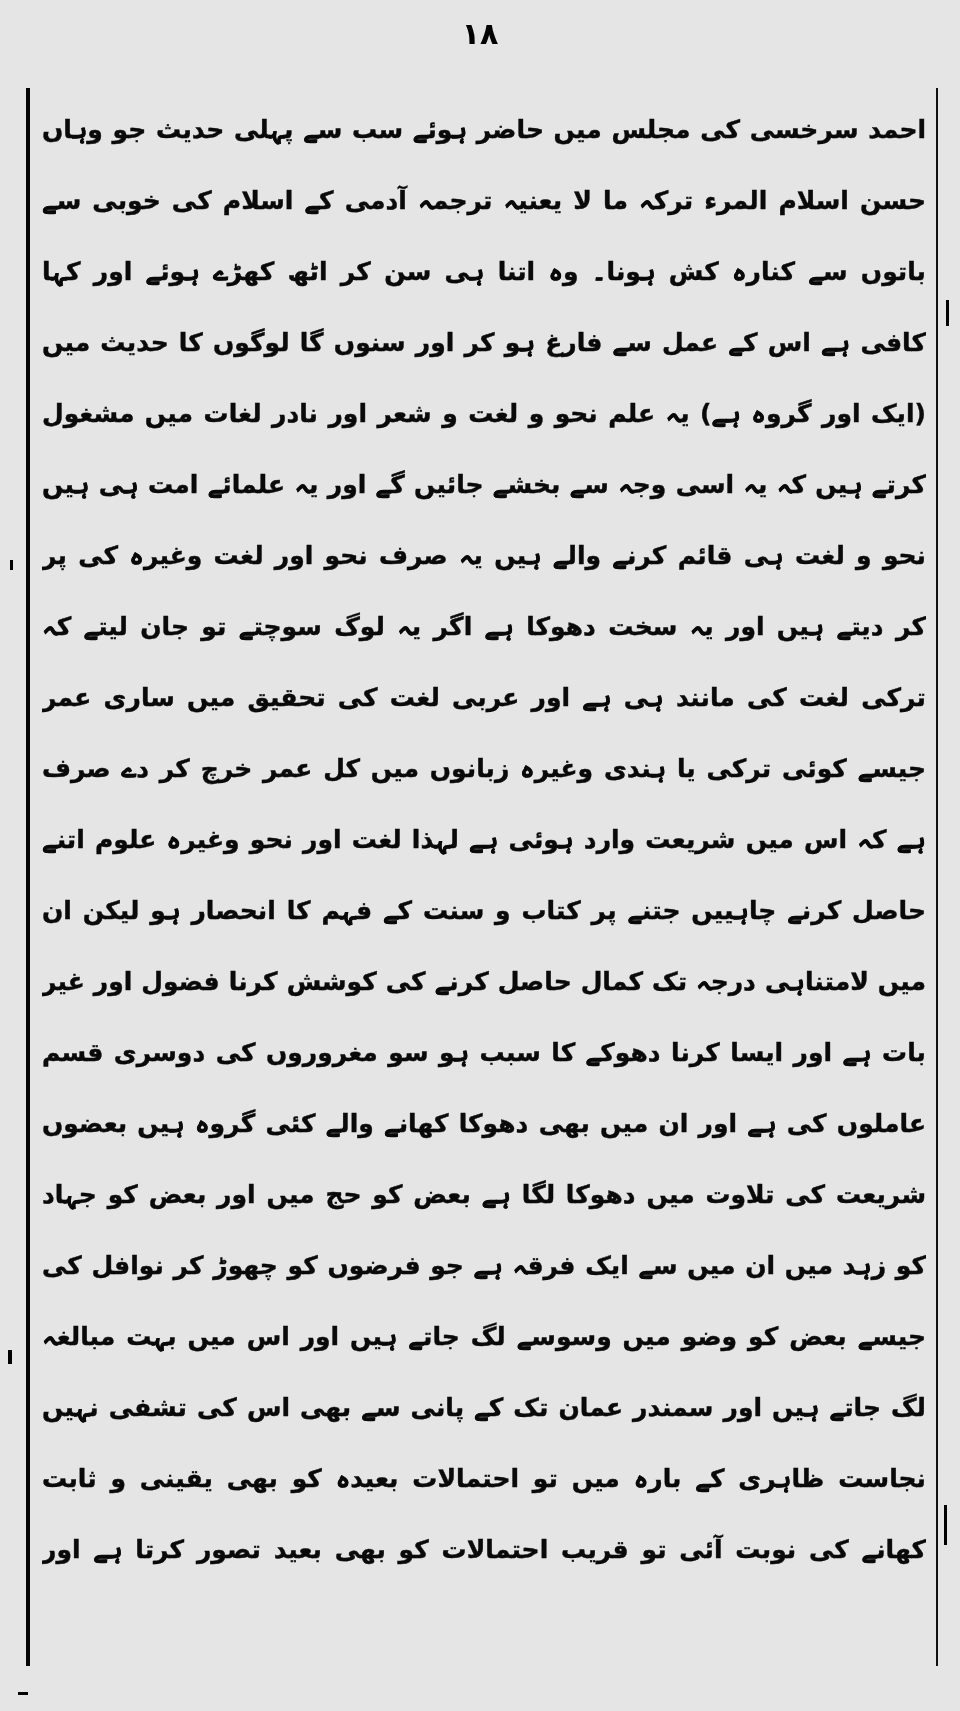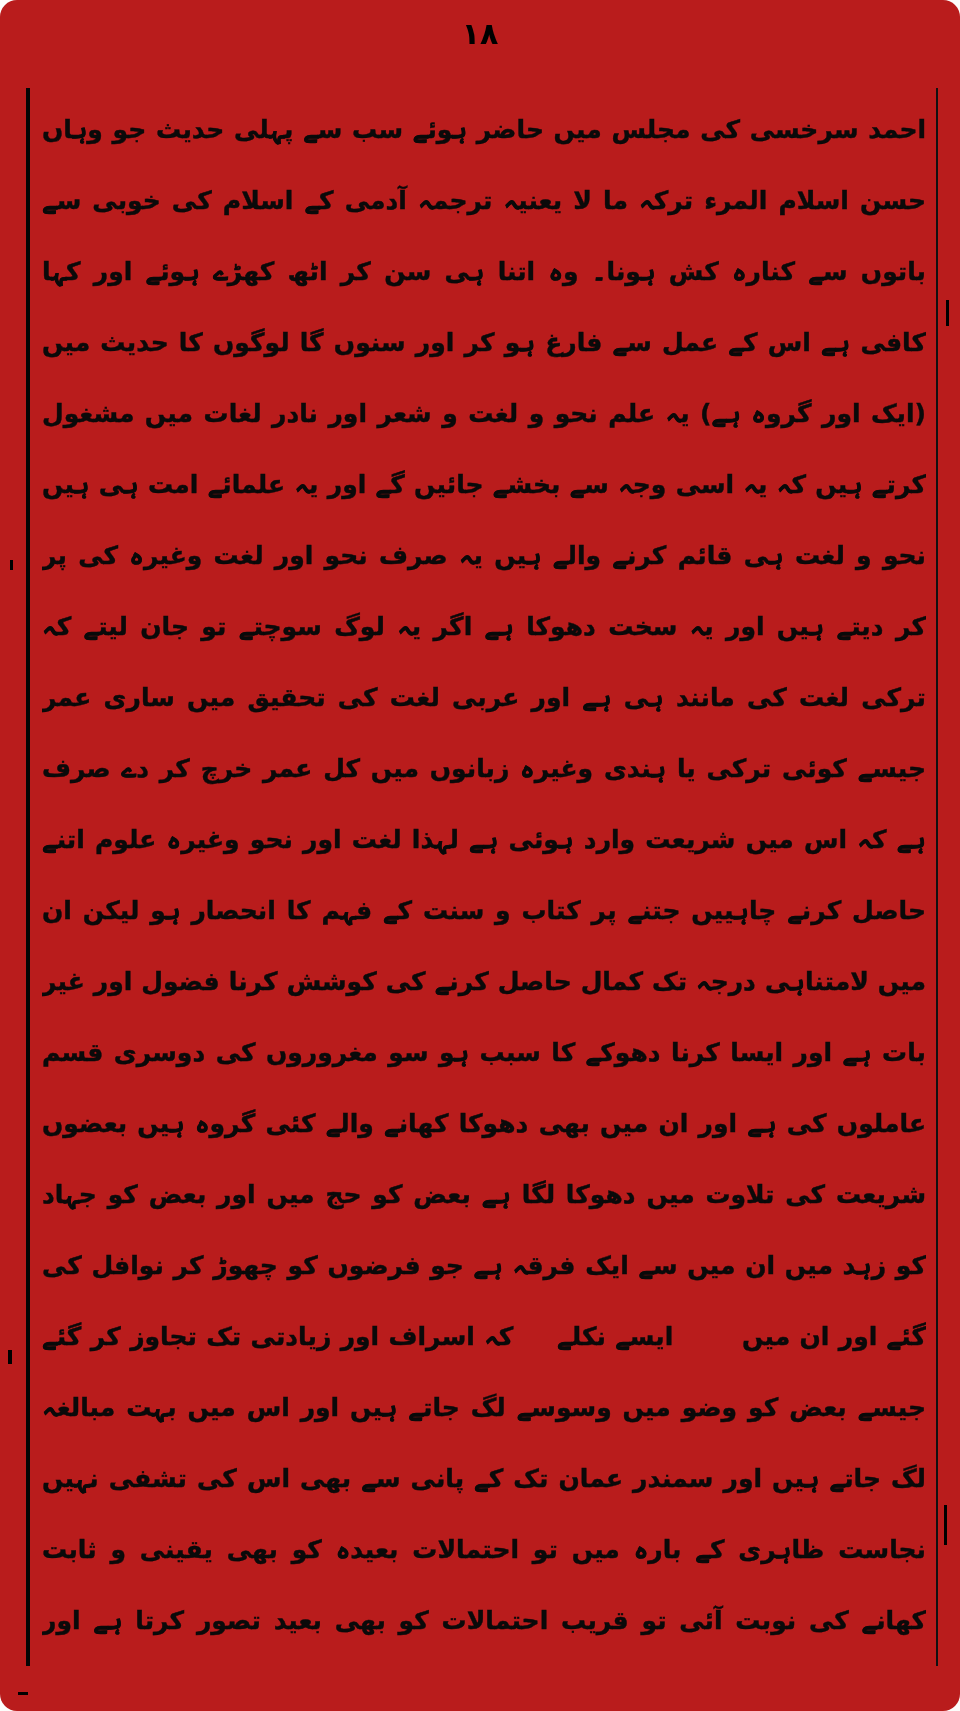--- a/index.html
+++ b/index.html
@@ -5,23 +5,22 @@
   * { margin: 0; padding: 0; box-sizing: border-box; }
   html, body {
     width: 960px; height: 1711px;
     background: #fdfdfb;
     font-family: "DejaVu Sans", sans-serif;
     overflow: hidden;
   }
   .page {
     position: relative;
     width: 960px; height: 1711px;
-    background: #b91c1c;
+    background: #e5e5e5;
     color: #0b0b0b;
-    border-radius: 17px;
   }
   .page-number {
     position: absolute;
     top: 16px; left: 0; right: 0;
     text-align: center;
     font-size: 30px;
     font-weight: bold;
     letter-spacing: 2px;
     color: #000;
   }
@@ -78,21 +77,20 @@
       <div class="text-line">کر دیتے ہیں اور یہ سخت دھوکا ہے اگر یہ لوگ سوچتے تو جان لیتے کہ عربی لغت بھی</div>
       <div class="text-line">ترکی لغت کی مانند ہی ہے اور عربی لغت کی تحقیق میں ساری عمر لگانا ایسے ہی ہے</div>
       <div class="text-line">جیسے کوئی ترکی یا ہندی وغیرہ زبانوں میں کل عمر خرچ کر دے صرف عربی میں یہ فرق</div>
       <div class="text-line">ہے کہ اس میں شریعت وارد ہوئی ہے لہذا لغت اور نحو وغیرہ علوم اتنے ہی</div>
       <div class="text-line">حاصل کرنے چاہییں جتنے پر کتاب و سنت کے فہم کا انحصار ہو لیکن ان علوم</div>
       <div class="text-line">میں لامتناہی درجہ تک کمال حاصل کرنے کی کوشش کرنا فضول اور غیر ضروری</div>
       <div class="text-line">بات ہے اور ایسا کرنا دھوکے کا سبب ہو سو مغروروں کی دوسری قسم عابدوں اور</div>
       <div class="text-line">عاملوں کی ہے اور ان میں بھی دھوکا کھانے والے کئی گروہ ہیں بعضوں کو قرآن</div>
       <div class="text-line">شریعت کی تلاوت میں دھوکا لگا ہے بعض کو حج میں اور بعض کو جہاد میں بعض</div>
       <div class="text-line">کو زہد میں ان میں سے ایک فرقہ ہے جو فرضوں کو چھوڑ کر نوافل کی طرف متوجہ ہو</div>
-      <div class="text-line">گئے اور ان میں    ایسے نکلے   کہ اسراف اور زیادتی تک تجاوز کر گئے</div>
       <div class="text-line">جیسے بعض کو وضو میں وسوسے لگ جاتے ہیں اور اس میں بہت مبالغہ کرنے</div>
       <div class="text-line">لگ جاتے ہیں اور سمندر عمان تک کے پانی سے بھی اس کی تشفی نہیں ہوتی چنانچہ</div>
       <div class="text-line">نجاست ظاہری کے بارہ میں تو احتمالات بعیدہ کو بھی یقینی و ثابت سمجھتا ہے اور جب حرام</div>
       <div class="text-line">کھانے کی نوبت آئی تو قریب احتمالات کو بھی بعید تصور کرتا ہے اور اکثر وقت حرام</div>
     </div>
 
   <div class="speck s1"></div>
   <div class="speck s2"></div>
   <div class="speck s3"></div>
   <div class="speck s4"></div>

